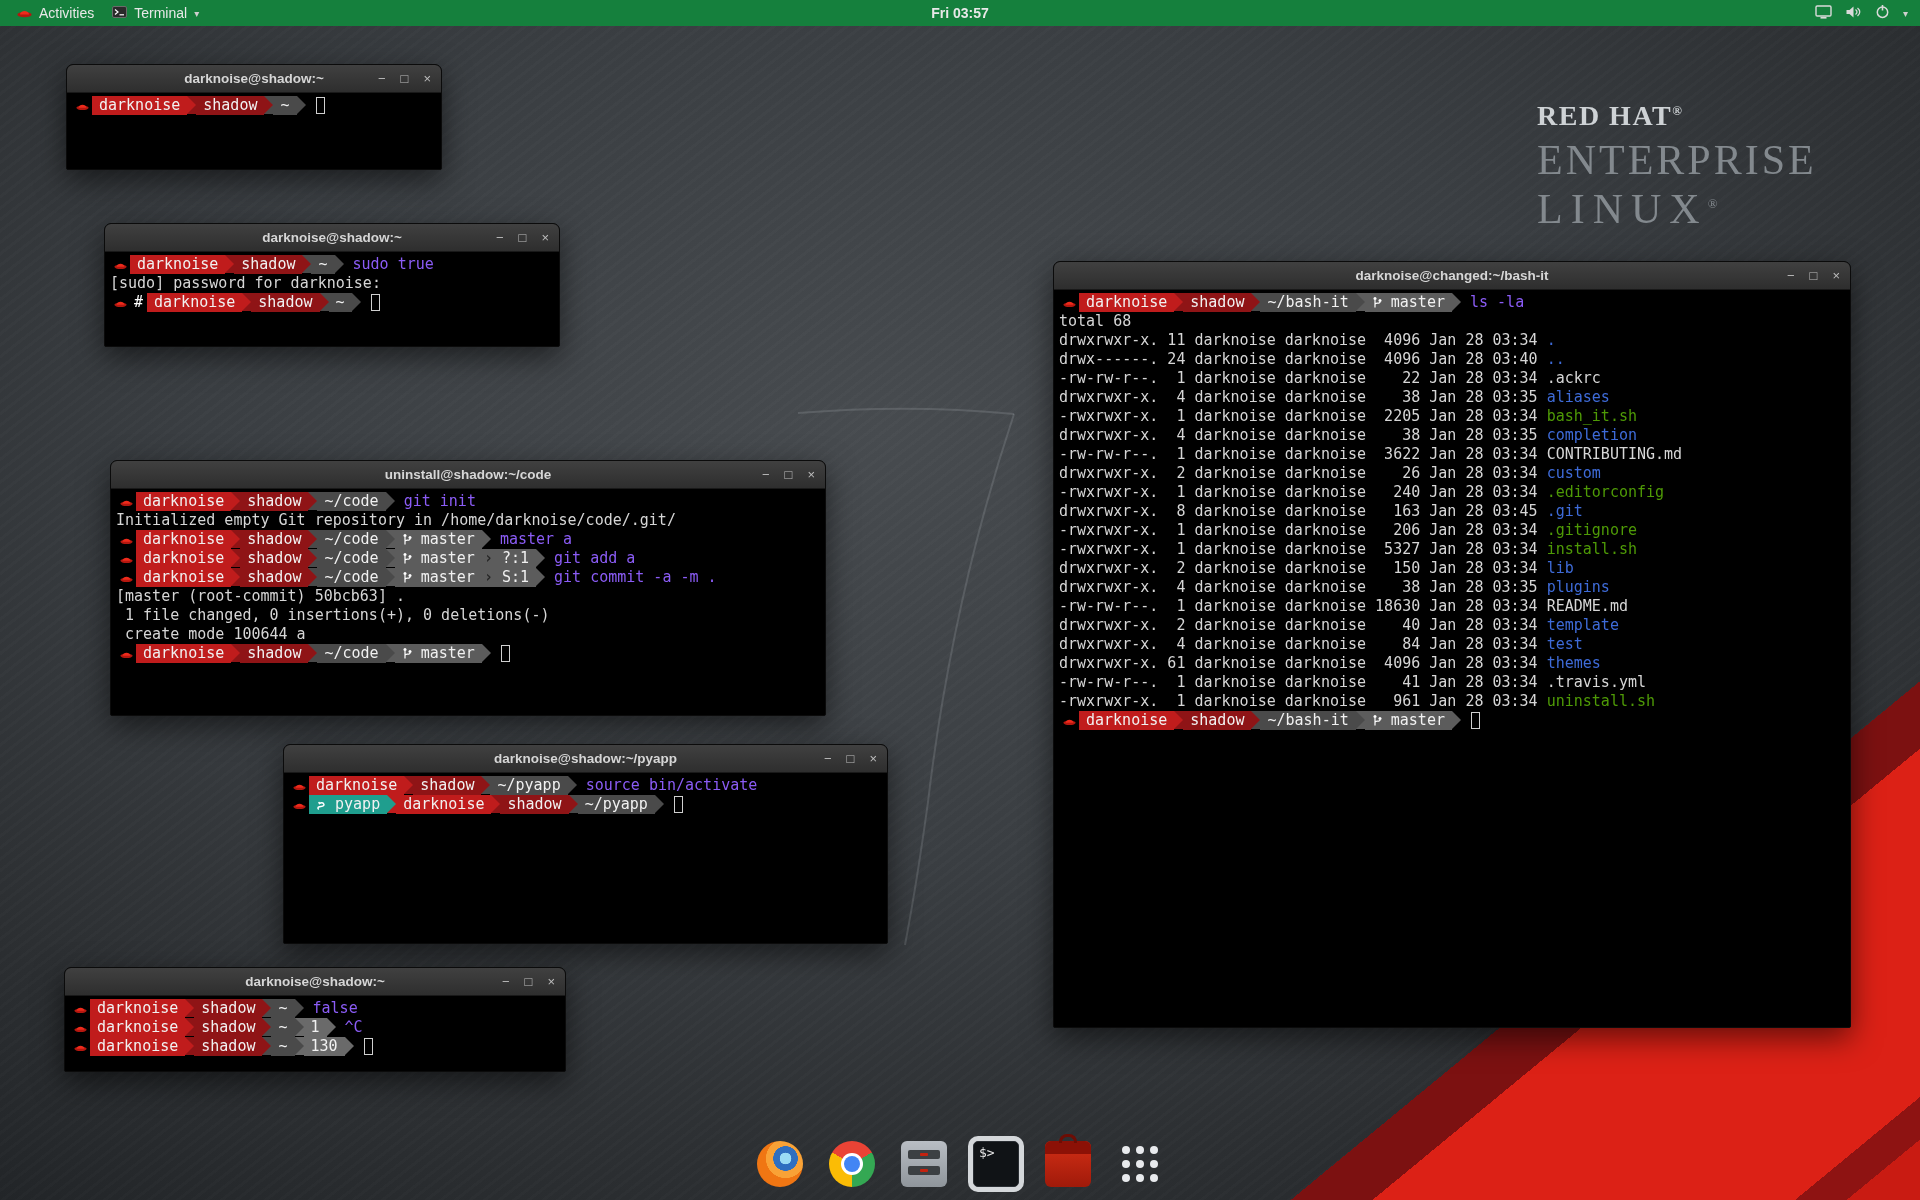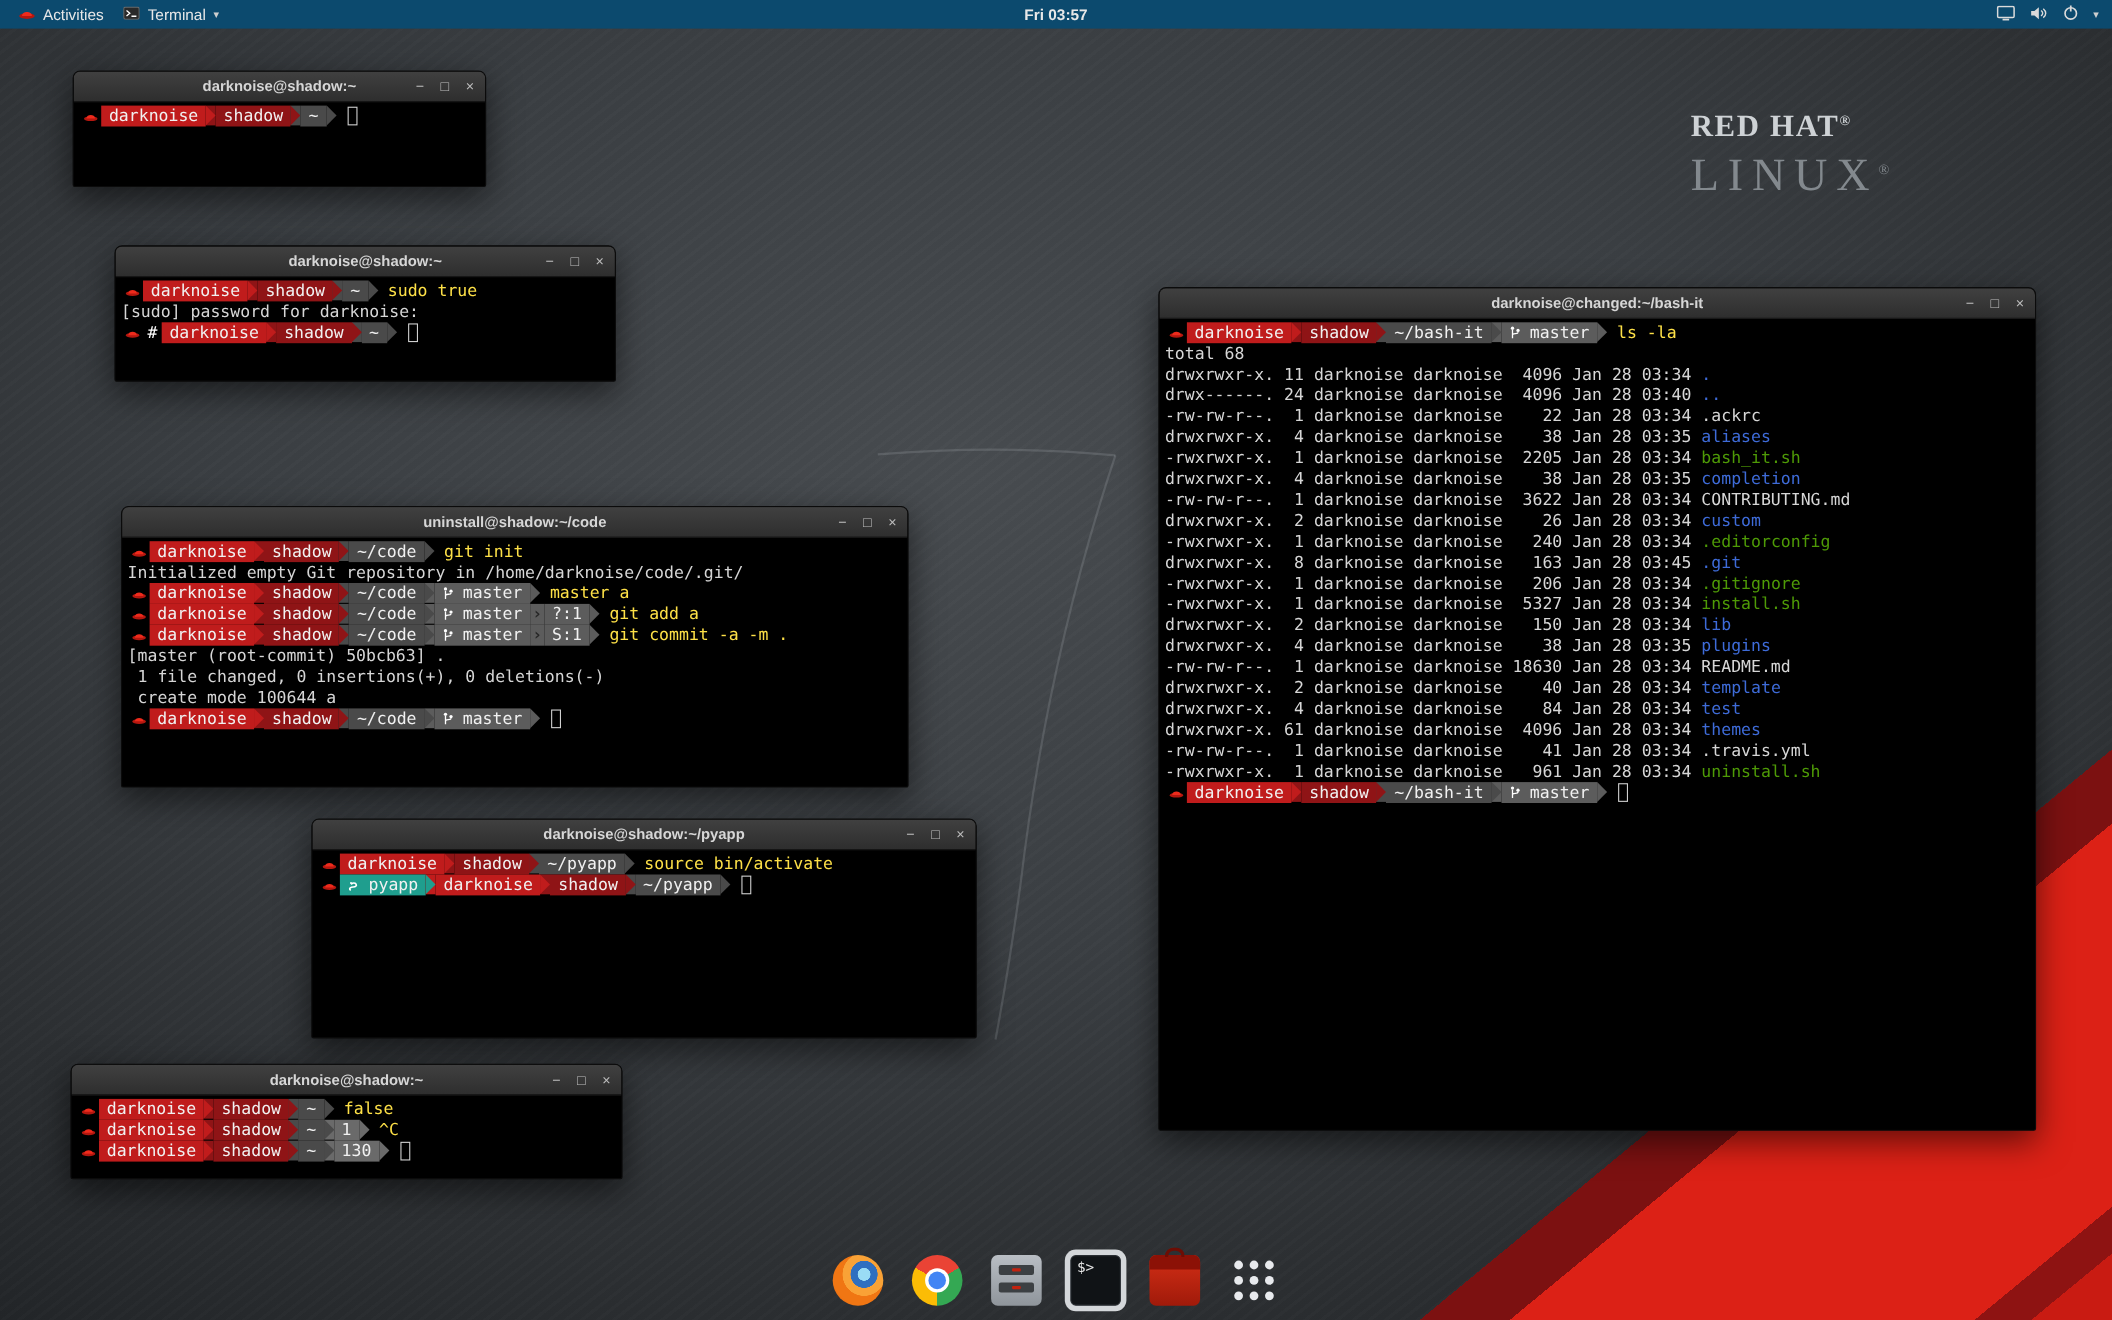--- a/index.html
+++ b/index.html
@@ -18,21 +18,21 @@
   .stripes-rot{position:absolute;left:700px;top:300px;width:2400px;height:1600px;transform:rotate(-39.5deg);}
 
   
   .branding{position:absolute;left:1537px;top:102px;z-index:3;line-height:1;font-family:Liberation Serif, serif;}
   .brand-l1{font-size:28px;font-weight:700;color:#ced2d5;letter-spacing:1.5px;margin-bottom:9px;}
   .brand-l2{font-size:42px;font-weight:400;color:#83898e;letter-spacing:3px;margin-bottom:7px;}
   .brand-l3{font-size:42px;font-weight:400;color:#83898e;letter-spacing:8px;}
   .brand-reg{font-size:13px;vertical-align:super;}
 
   
-  .topbar{position:absolute;top:0;left:0;right:0;height:26px;background:#0c4a6e;z-index:100;
+  .topbar{position:absolute;top:0;left:0;right:0;height:26px;background:#15803d;z-index:100;
     display:flex;align-items:center;color:#e8e8e8;font-size:14px;}
   .tb-left{display:flex;align-items:center;padding-left:8px;}
   .tb-item{display:flex;align-items:center;gap:7px;height:26px;padding:0 9px;cursor:default;}
   .tb-caret{font-size:10px;color:#cfcfcf;}
   .tb-clock{position:absolute;left:50%;transform:translateX(-50%);font-weight:600;}
   .tb-right{margin-left:auto;display:flex;align-items:center;gap:13px;padding-right:12px;height:26px;}
 
   
   .term-window{position:absolute;background:#000;border:1px solid #0b0b0b;border-radius:7px 7px 2px 2px;
     box-shadow:0 10px 30px rgba(0,0,0,0.55);overflow:hidden;z-index:10;}
@@ -52,21 +52,21 @@
   .tline{height:19px;line-height:19px;white-space:pre;}
   .tok-seg{display:inline-block;height:19px;padding:0 7px;color:#f1f1f1;vertical-align:top;}
   .tok-seg svg{vertical-align:-2px;}
   .sep{display:inline-block;width:0;height:0;border-top:9.5px solid transparent;border-bottom:9.5px solid transparent;
     border-left:9px solid #000;vertical-align:top;}
   .sep-thin{display:inline-block;height:19px;line-height:19px;padding:0 2px;color:rgba(0,0,0,0.6);
     font-weight:bold;vertical-align:top;}
   .tok-hat{display:inline-block;width:20px;height:19px;text-align:center;vertical-align:top;}
   .tok-hat svg{vertical-align:-1px;margin-top:3px;}
   .tok-root{display:inline-block;padding:0 4px;color:#fff;vertical-align:top;}
-  .tok-cmd{color:#fde047;}
+  .tok-cmd{color:#8b5cf6;}
   .tok-out{color:#d6d6d6;}
   .tok-cursor{display:inline-block;width:9px;height:17px;margin-top:1px;margin-left:10px;
     border:1px solid #d0d0d0;box-sizing:border-box;vertical-align:top;}
 
   
   .dock{position:absolute;left:50%;bottom:8px;transform:translateX(-50%);z-index:50;
     display:flex;align-items:center;gap:16px;}
   .dock-item{width:56px;height:56px;border-radius:10px;display:flex;align-items:center;justify-content:center;}
   .dock-item.active{background:#d4d7da;}
   .ic{width:46px;height:46px;position:relative;}
@@ -98,20 +98,21 @@
 <svg class="arcs" width="1920" height="1200">
   <path d="M 798 413 Q 910 404 1014 414" stroke="#c2c7cc" stroke-opacity="0.18" stroke-width="2" fill="none"></path>
   <path d="M 1014 414 Q 952 600 928 802 Q 917 882 905 945" stroke="#c2c7cc" stroke-opacity="0.18" stroke-width="2" fill="none"></path>
 </svg>
 <div class="stripes">
   <div class="stripes-rot" style="background: linear-gradient(rgba(0, 0, 0, 0) 0px, rgba(0, 0, 0, 0) 30.6%, rgb(124, 17, 17) 30.6%, rgb(124, 17, 17) 33.85%, rgb(220, 33, 22) 33.85%, rgb(220, 33, 22) 50.65%, rgb(142, 19, 18) 50.65%, rgb(142, 19, 18) 52.7%, rgb(201, 27, 18) 52.7%, rgb(201, 27, 18) 100%);"></div>
 </div>
 
 <div class="branding">
   <div class="brand-l1"><span>RED HAT</span><span class="brand-reg">®</span></div>
+  <div class="brand-l2">ENTERPRISE</div>
   <div class="brand-l3"><span>LINUX</span><span class="brand-reg">®</span></div>
 </div>
 
 <div class="topbar">
   <div class="tb-left">
     <div class="tb-item">
       <span><svg width="15" height="11" viewBox="0 0 14 10">
             <ellipse cx="7" cy="7" rx="6.6" ry="2.4" fill="#b5170f"></ellipse>
             <path d="M2.8 6.9 C2.8 2.4 11.2 2.4 11.2 6.9 Z" fill="#ee2b1c"></path>
           </svg></span>

